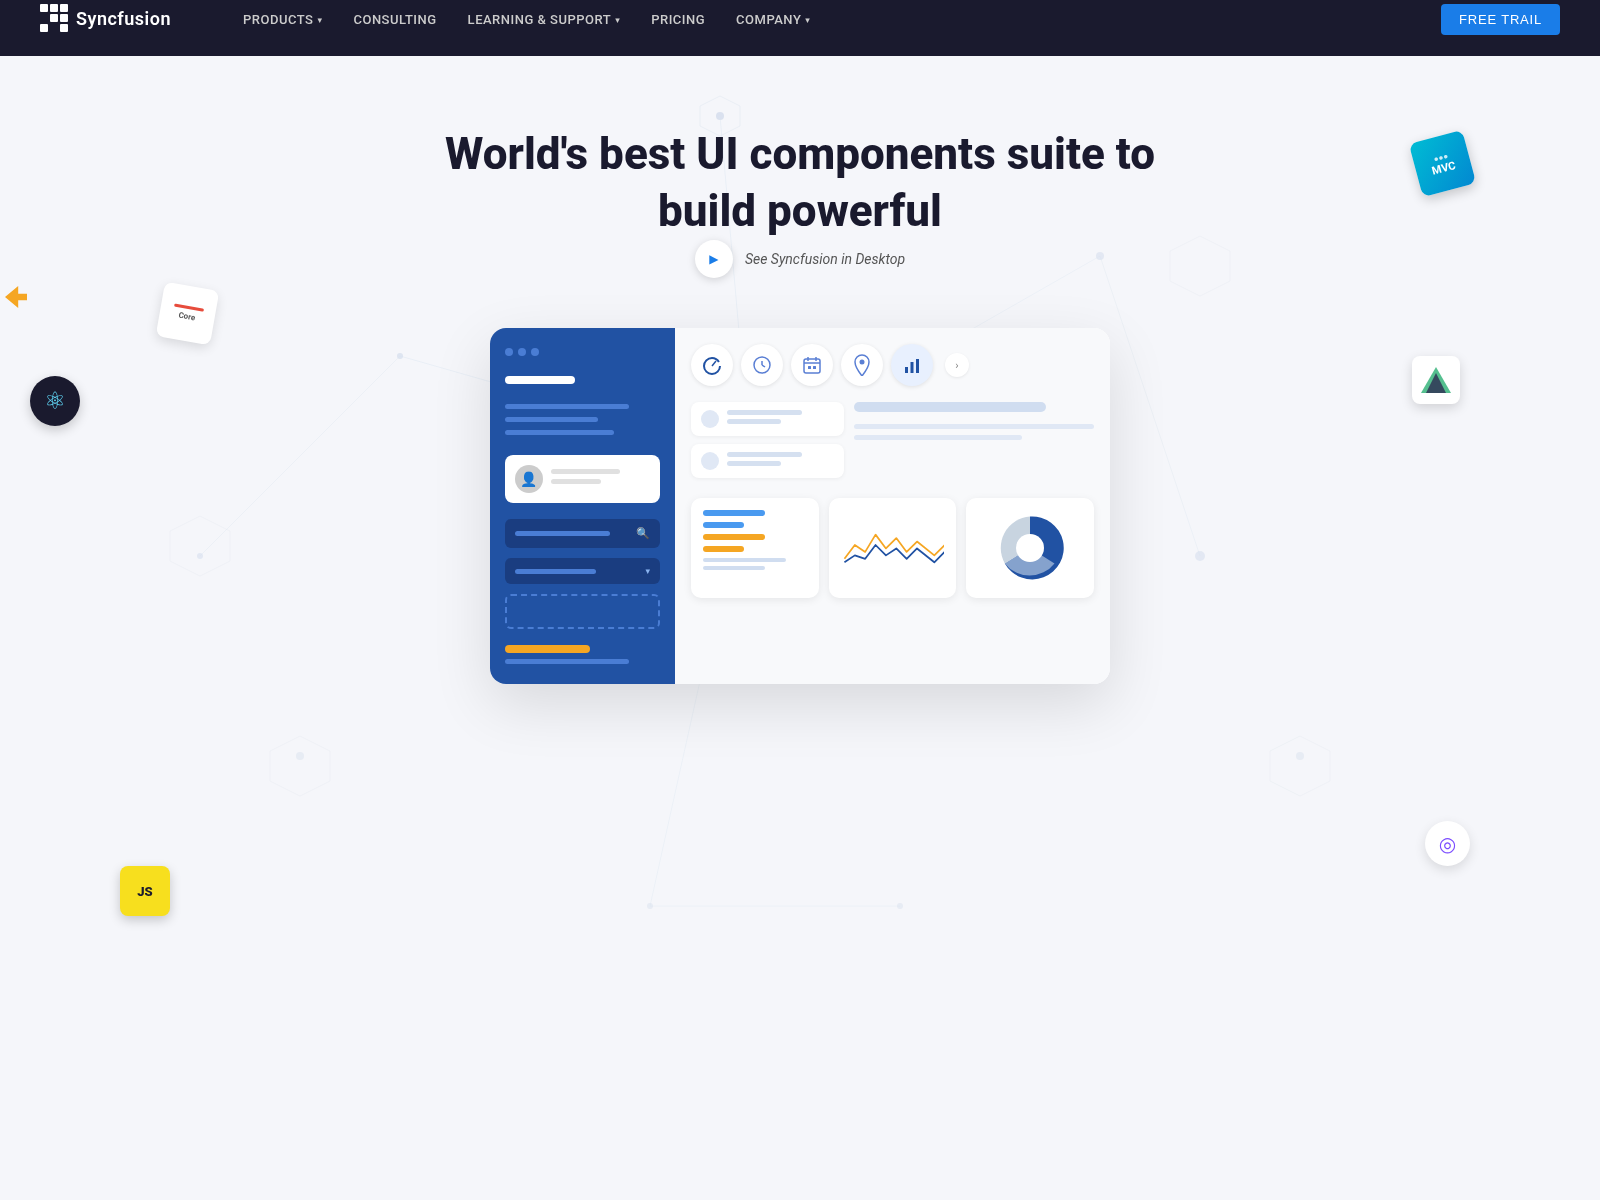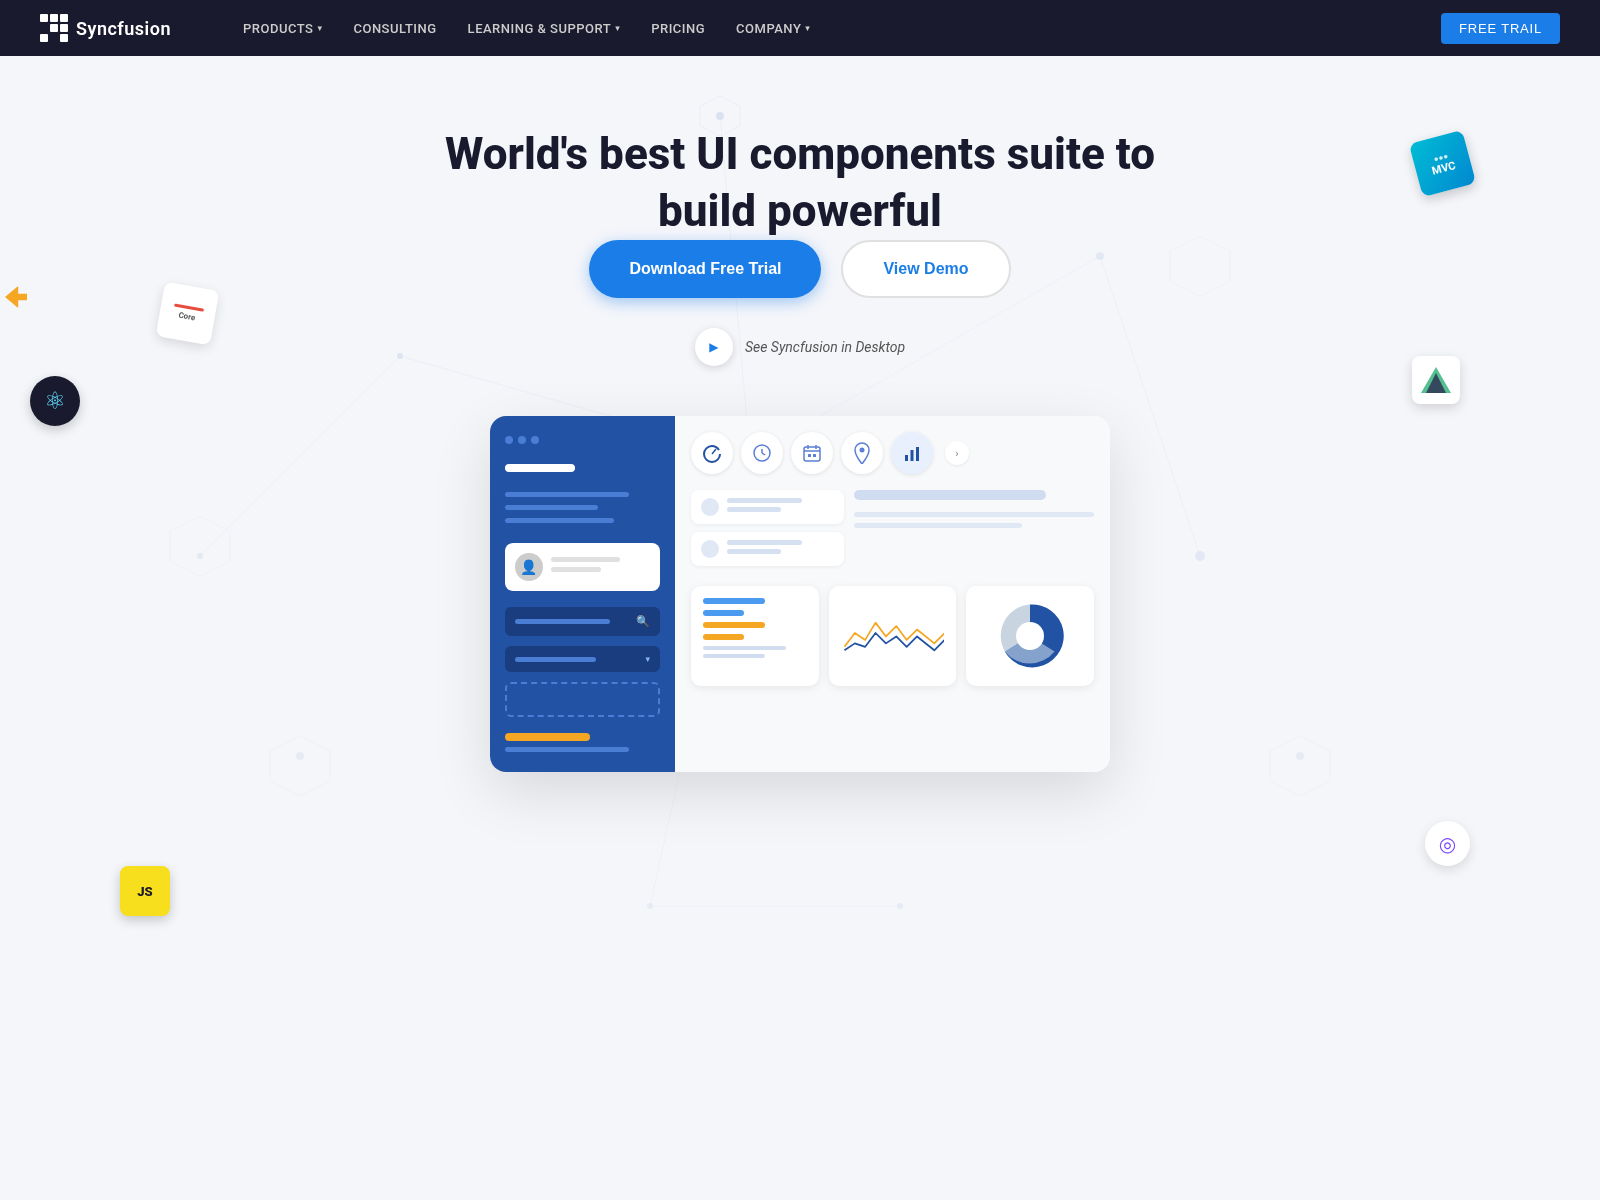--- a/index.html
+++ b/index.html
@@ -2,21 +2,21 @@
 <html><head>
   <meta charset="utf-8">
   <style>
     * { margin: 0; padding: 0; box-sizing: border-box; }
     body { font-family: -apple-system, BlinkMacSystemFont, 'Segoe UI', Roboto, sans-serif; background: #f5f6fa; min-height: 1200px; overflow-x: hidden; }
 
     
     .navbar {
       background: #1a1a2e;
       display: flex;
-      align-items: center;
+      align-items: flex-start;
       padding: 4px 40px;
       height: 56px;
       position: relative;
       z-index: 10;
     }
     .nav-logo {
       display: flex;
       align-items: center;
       gap: 8px;
       margin-right: 60px;
@@ -585,24 +585,20 @@
     <polygon points="300,680 330,695 330,725 300,740 270,725 270,695" fill="none" stroke="#d0dce8" stroke-width="1" opacity="0.2"></polygon>
     <polygon points="1300,680 1330,695 1330,725 1300,740 1270,725 1270,695" fill="none" stroke="#d0dce8" stroke-width="1" opacity="0.2"></polygon>
   </svg>
 
   <div class="floating-badge badge-arrow"></div>
 
   <h1 class="hero-title">
     <span>World's best UI components suite to build powerful</span><br>
   </h1>
 
-  <div class="hero-buttons">
-    <button class="btn-primary">Download Free Trial</button>
-    <button class="btn-secondary">View Demo</button>
-  </div>
 
   <div class="hero-video-link">
     <div class="play-btn">▶</div>
     <span class="hero-video-text">See Syncfusion in Desktop</span>
   </div>
 
   <div class="dashboard-container">
 
     <div class="dash-sidebar">
       <div class="dash-sidebar-dots">

